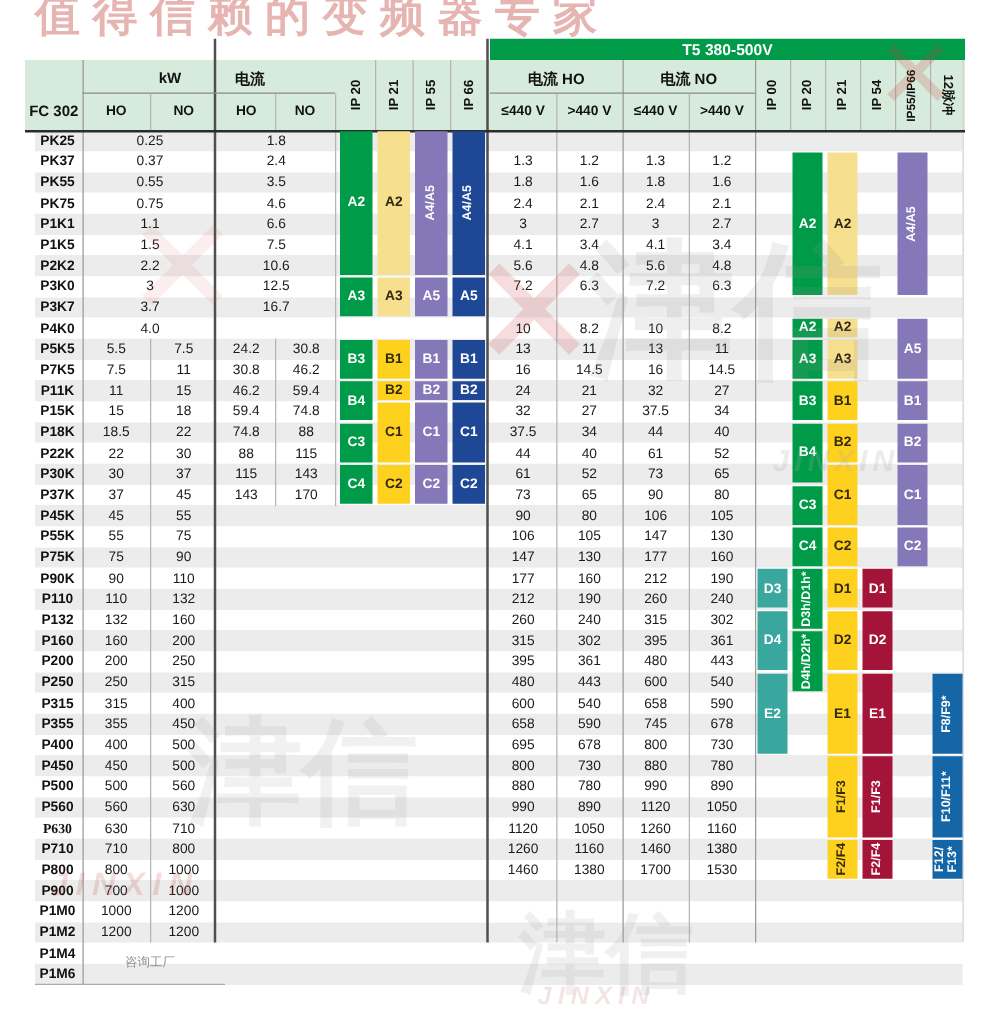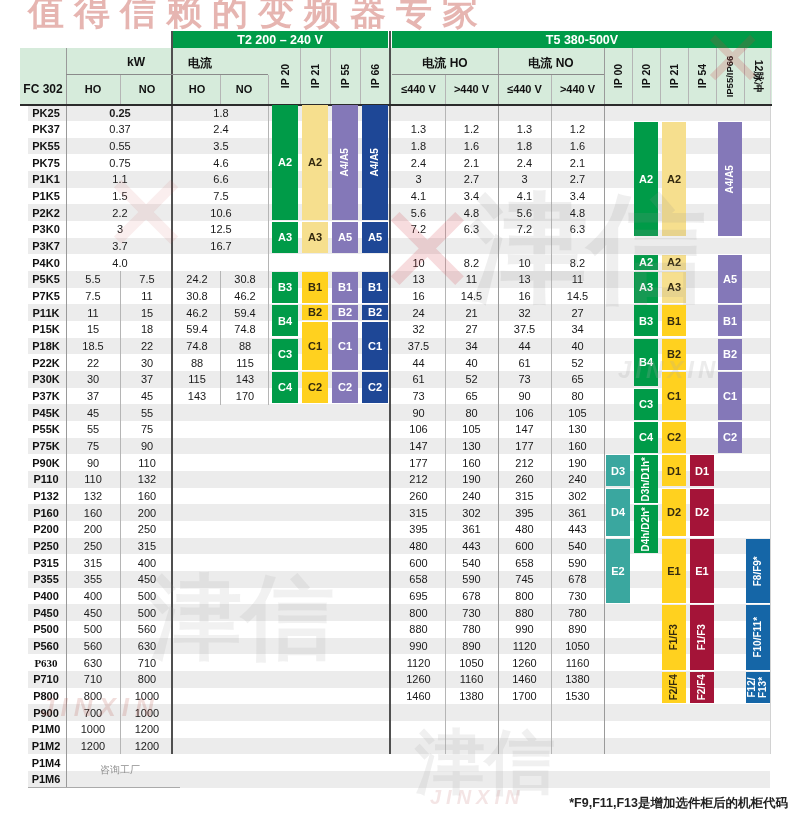--- a/index.html
+++ b/index.html
@@ -39,21 +39,20 @@
   .wm-x2{left:700px;top:14px;font-size:78px;color:rgba(205,60,60,0.20);}
   .wm-en3{left:618px;top:356px;font-size:24px;font-style:italic;font-weight:bold;letter-spacing:4px;
           color:rgba(170,170,170,0.22);}
   .wm-x3{left:100px;top:150px;font-size:110px;color:rgba(210,90,90,0.10);}
 </style>
 </head>
 <body>
 
 <div class="page">
 
-  <div class="band" style="left:172px;width:216px;">T2 200 – 240 V</div>
   <div class="band" style="left:392px;width:380px;">T5 380-500V</div>
 
   <div class="hdrpanel"></div>
 
   <div class="hl" style="left:20px;width:46px;top:82px;">FC 302</div>
   <div class="hl" style="left:66px;width:108px;top:55px;padding-left:16px;">kW</div>
   <div class="hl sub" style="left:66px;width:54px;top:83px;">HO</div>
   <div class="hl sub" style="left:120px;width:54px;top:83px;">NO</div>
   <div class="hl" style="left:172px;width:56px;top:55px;">电流</div>
   <div class="hl sub" style="left:174px;width:46px;top:83px;">HO</div>
@@ -138,21 +137,21 @@
       <div class="line" style="position: absolute; left: 660px; top: 48px; width: 1px; height: 57px; background: rgb(181, 181, 181);"></div>
       <div class="line" style="position: absolute; left: 688px; top: 48px; width: 1px; height: 57px; background: rgb(181, 181, 181);"></div>
       <div class="line" style="position: absolute; left: 716px; top: 48px; width: 1px; height: 57px; background: rgb(181, 181, 181);"></div>
       <div class="line" style="position: absolute; left: 744px; top: 48px; width: 1px; height: 57px; background: rgb(181, 181, 181);"></div>
       <div class="line" style="position: absolute; left: 770px; top: 48px; width: 1px; height: 706px; background: rgb(210, 210, 210);"></div>
       <div class="line" style="position: absolute; left: 66px; top: 74px; width: 202px; height: 1px; background: rgb(138, 138, 138);"></div>
       <div class="line" style="position: absolute; left: 392px; top: 74px; width: 212px; height: 1px; background: rgb(138, 138, 138);"></div>
       <div class="line" style="position: absolute; left: 20px; top: 104px; width: 752px; height: 2px; background: rgb(43, 43, 43);"></div>
       <div class="line" style="position: absolute; left: 28px; top: 787px; width: 152px; height: 1px; background: rgb(170, 170, 170);"></div>
       <div class="rlabel" style="left: 20px; top: 106.6px; width: 52px;">PK25</div>
-      <div class="num" style="left: 88px; top: 106.6px; width: 64px; font-weight: bold;">0.25</div>
+      <div class="num" style="left: 88px; top: 106.6px; width: 64px;">0.25</div>
       <div class="num" style="left: 189px; top: 106.6px; width: 64px;">1.8</div>
       <div class="rlabel" style="left: 20px; top: 123.267px; width: 52px;">PK37</div>
       <div class="num" style="left: 88px; top: 123.267px; width: 64px;">0.37</div>
       <div class="num" style="left: 189px; top: 123.267px; width: 64px;">2.4</div>
       <div class="num" style="left: 386.5px; top: 123.267px; width: 64px;">1.3</div>
       <div class="num" style="left: 439.5px; top: 123.267px; width: 64px;">1.2</div>
       <div class="num" style="left: 492.5px; top: 123.267px; width: 64px;">1.3</div>
       <div class="num" style="left: 545.5px; top: 123.267px; width: 64px;">1.2</div>
       <div class="rlabel" style="left: 20px; top: 139.934px; width: 52px;">PK55</div>
       <div class="num" style="left: 88px; top: 139.934px; width: 64px;">0.55</div>
@@ -497,21 +496,20 @@
       <div class="cell" style="left: 746px; top: 605.41px; width: 24px; height: 64.168px; background: rgb(21, 102, 167); color: rgb(255, 255, 255);">
         <span class="vtxt">F10/F11*</span>
       </div>
       <div class="cell" style="left: 746px; top: 672.078px; width: 24px; height: 30.834px; background: rgb(21, 102, 167); color: rgb(255, 255, 255);">
         <span class="vtxt">F12/<br>F13*</span>
       </div>
     </div>
 
   <div class="consult">咨询工厂</div>
 
-  <div class="footnote">*F9,F11,F13是增加选件柜后的机柜代码</div>
 
   <div class="wm wm-slogan">值得信赖的变频器专家</div>
   <div class="wm wm-x2">✕</div>
   <div class="wm wm-x3">✕</div>
   <div class="wm wm-cn-big">津信</div>
   <div class="wm wm-x1">✕</div>
   <div class="wm wm-en3">JINXIN</div>
   <div class="wm wm-cn-mid">津信</div>
   <div class="wm wm-en1">JINXIN</div>
   <div class="wm wm-cn-bot">津信</div>

